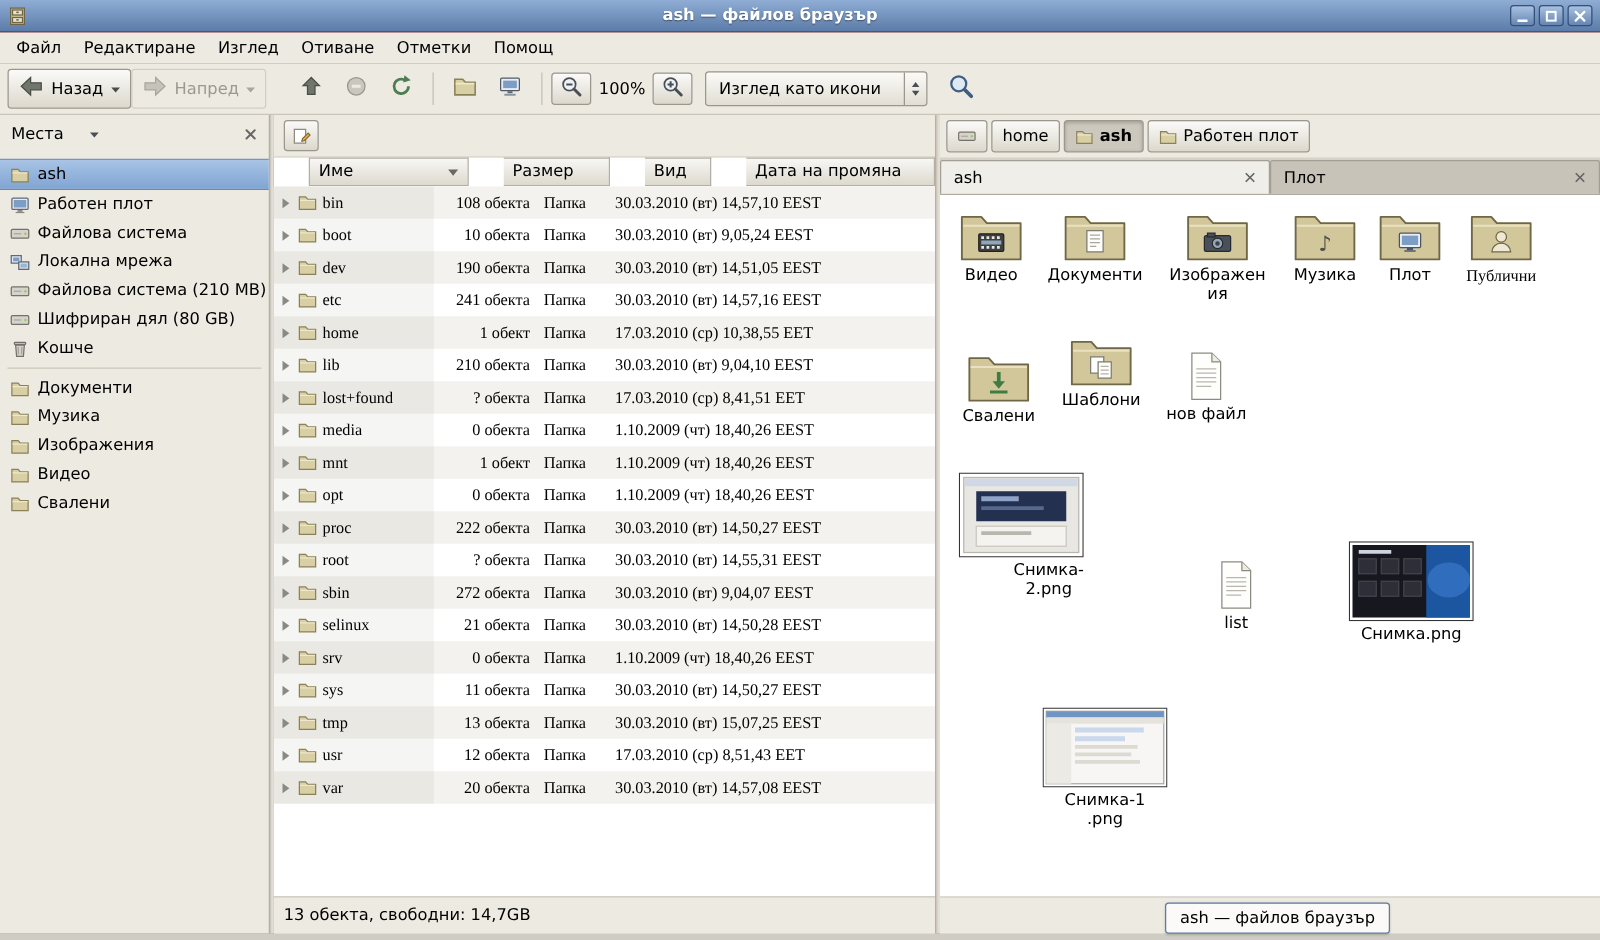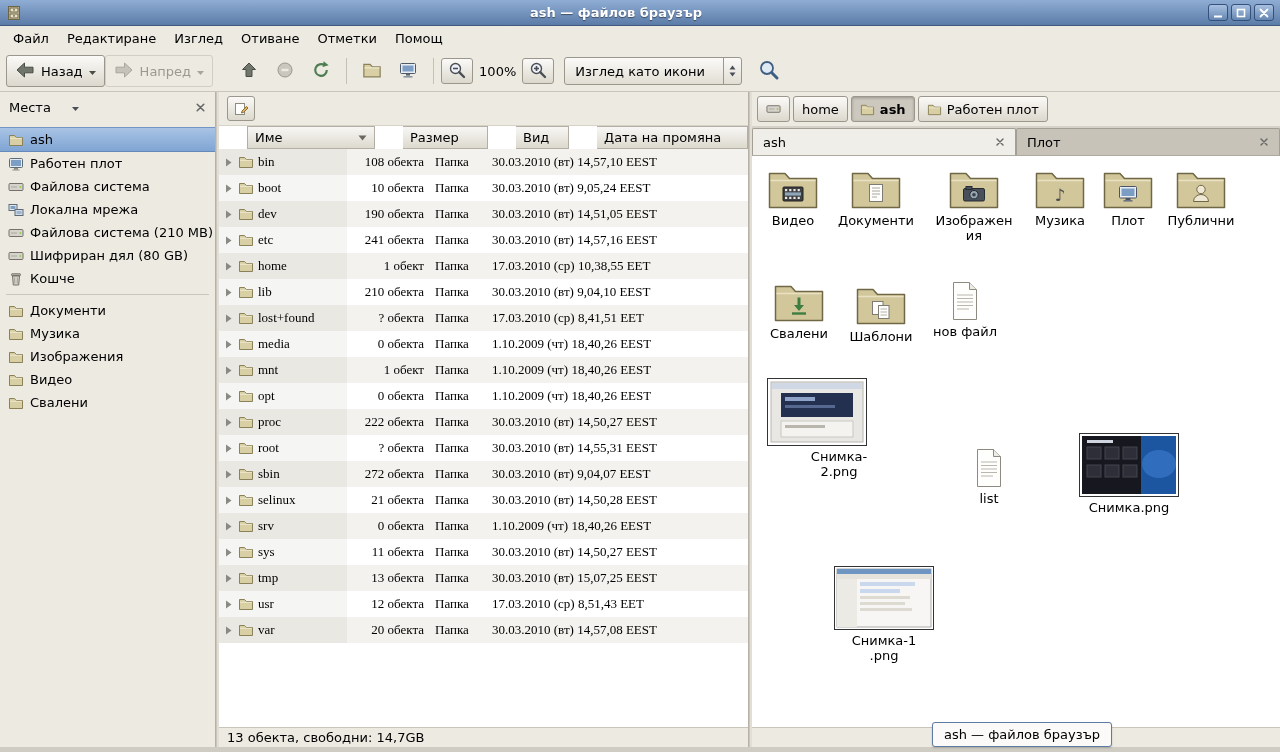--- a/index.html
+++ b/index.html
@@ -62,21 +62,21 @@
 .list-body{flex:1;background:#fff;overflow:hidden;font-family:Liberation Serif, serif;}
 .row{display:flex;height:26px;align-items:center;}
 .row:nth-child(odd){background:#f4f2ee;}
 .cell{white-space:nowrap;overflow:hidden;height:100%;display:flex;align-items:center;}
 .cell-name{width:128px;padding-left:5px;gap:4px;background:rgba(120,110,85,0.07);}
 .cell-size{width:85px;justify-content:flex-end;padding-right:8px;}
 .cell-type{width:53px;padding-left:3px;}
 .cell-date{flex:1;padding-left:7px;}
 .expander{width:10px;display:flex;align-items:center;}
 .row-folder{width:16px;height:16px;display:flex;align-items:center;}
-.statusbar{height:20px;background:#edeae2;border-top:1px solid #c9c5bb;display:flex;align-items:center;padding:0 8px;white-space:nowrap;}
+.statusbar{height:30px;background:#edeae2;border-top:1px solid #c9c5bb;display:flex;align-items:center;padding:0 8px;white-space:nowrap;}
 
 
 .pane-icons{flex:1;display:flex;flex-direction:column;background:#edeae2;min-width:0;}
 .pathbar{height:34px;display:flex;align-items:center;padding:0 5px;gap:3px;}
 .path-btn{height:26px;display:flex;align-items:center;gap:5px;padding:0 8px;border:1px solid #9b978d;border-radius:3px;background:linear-gradient(#fbfaf8,#dcd8cd);white-space:nowrap;}
 .path-btn.active{background:#ccc8be;box-shadow:inset 0 1px 3px rgba(0,0,0,.25);font-weight:bold;}
 .p-ico{width:15px;height:15px;display:flex;align-items:center;}
 .tabbar{height:30px;background:#d6d2c9;display:flex;align-items:flex-end;padding-top:3px;border-bottom:1px solid #aeaaa0;}
 .tab{flex:1;height:27px;display:flex;align-items:center;padding:0 10px;background:#c7c3b9;border:1px solid #a39f94;border-bottom:none;border-radius:2px 2px 0 0;min-width:0;}
 .tab.active{background:#f0eee9;}
@@ -884,21 +884,21 @@
                 <g>
                   <rect x="16.5" y="18.5" width="17" height="11.5" rx="1" fill="#e9eef4" stroke="#4b5563"></rect>
                   <rect x="18.5" y="20.5" width="13" height="7.5" fill="#7d9ec4"></rect>
                   <rect x="22.5" y="30" width="5" height="2" fill="#4b5563"></rect>
                   <rect x="20.5" y="32" width="9" height="1.6" fill="#6b7280"></rect>
                 </g>
               </svg>
             </div>
             <div class="icon-label" style="max-width: 60px;">Плот</div>
           </div>
-          <div class="icon-item" style="left: 406px; top: 12px; width: 86px;">
+          <div class="icon-item" style="left: 406px; top: 12px; width: 86px; font-family: Liberation Serif, serif;">
             <div class="ii-ico">
               <svg width="50" height="42" viewBox="0 0 50 42">
                 <path d="M1.5 5.5 L17 5.5 L21.5 10.5 L48.5 10.5 L48.5 39.5 L1.5 39.5 Z" fill="#d2c79b" stroke="#6f6746" stroke-width="1.5" stroke-linejoin="round"></path>
                 <path d="M2.5 12.5 L47.5 12.5" stroke="#e9e1c2" stroke-width="1.6"></path>
                 <g fill="#efe8d4" stroke="#6f6746">
                   <circle cx="25" cy="21.5" r="4.2"></circle>
                   <path d="M17.5 33.5 a7.5 7 0 0 1 15 0 z"></path>
                 </g>
               </svg>
             </div>
@@ -911,21 +911,21 @@
                 <path d="M2.5 12.5 L47.5 12.5" stroke="#e9e1c2" stroke-width="1.6"></path>
                 <g>
                   <path d="M25 16.5 v8" stroke="#3e7d41" stroke-width="3"></path>
                   <path d="M20 24 h10 L25 30 Z" fill="#3e7d41"></path>
                   <path d="M18 32.5 h14" stroke="#3e7d41" stroke-width="2.4"></path>
                 </g>
               </svg>
             </div>
             <div class="icon-label" style="max-width: 76px;">Свалени</div>
           </div>
-          <div class="icon-item" style="left: 88px; top: 128px; width: 82px;">
+          <div class="icon-item" style="left: 88px; top: 112px; width: 82px;">
             <div class="ii-ico">
               <svg width="50" height="42" viewBox="0 0 50 42">
                 <path d="M1.5 5.5 L17 5.5 L21.5 10.5 L48.5 10.5 L48.5 39.5 L1.5 39.5 Z" fill="#d2c79b" stroke="#6f6746" stroke-width="1.5" stroke-linejoin="round"></path>
                 <path d="M2.5 12.5 L47.5 12.5" stroke="#e9e1c2" stroke-width="1.6"></path>
                 <g>
                   <rect x="16.5" y="17.5" width="10.5" height="13" fill="#fdfdfb" stroke="#7e7b72"></rect>
                   <rect x="22.5" y="21.5" width="10.5" height="13" fill="#fdfdfb" stroke="#7e7b72"></rect>
                   <g stroke="#b5b2a8">
                     <line x1="24.5" y1="25" x2="31" y2="25"></line>
                     <line x1="24.5" y1="28" x2="31" y2="28"></line>

